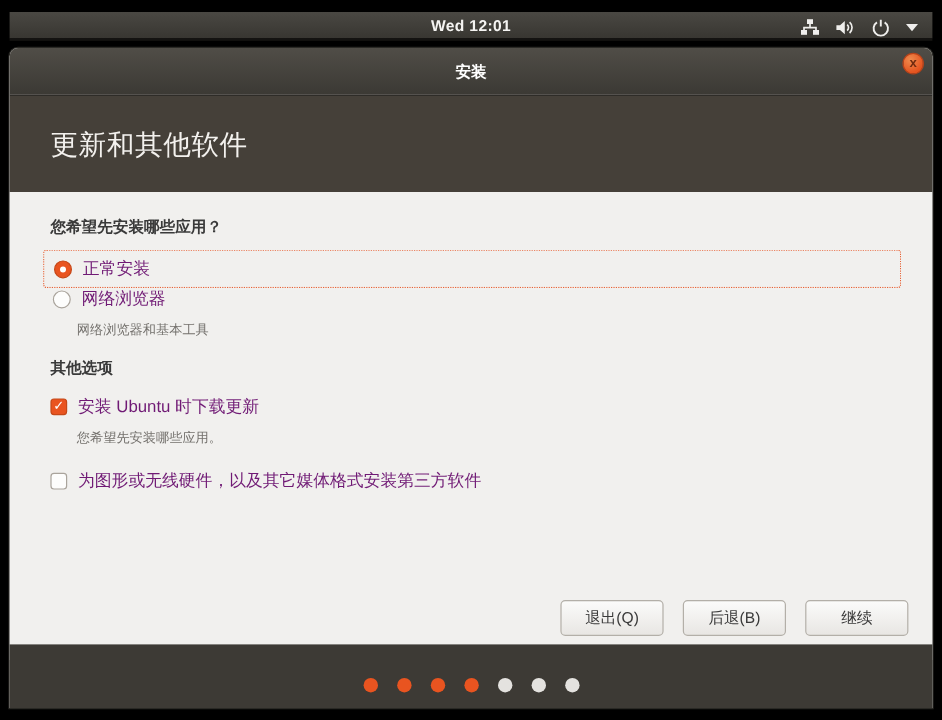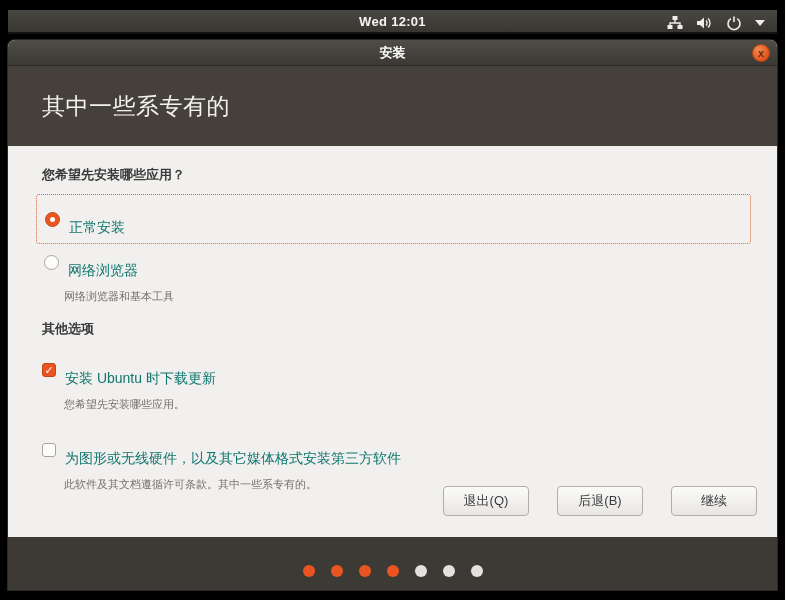--- a/index.html
+++ b/index.html
@@ -24,21 +24,21 @@
     width:0; height:0; border-left:5px solid transparent; border-right:5px solid transparent;
     border-top:6px solid #efeeec;
   }
   
   .window {
     position:absolute; left:8px; top:40px; width:769px; height:550px;
     border-radius:7px 7px 0 0; overflow:hidden; background:#f1f0ee;
     box-shadow:0 0 0 1px #2a2925;
   }
   .titlebar {
-    height:26px; background:linear-gradient(#504d47,#3b3934);
+    height:40px; background:linear-gradient(#504d47,#3b3934);
     border-bottom:1px solid #2e2c28;
     display:flex; align-items:center; justify-content:center; position:relative;
   }
   .titlebar-text { color:#ffffff; font-size:13px; font-weight:bold; }
   .close-btn {
     position:absolute; right:7px; top:4px; width:18px; height:18px; border-radius:50%;
     background:radial-gradient(circle at 35% 30%, #f08b4e, #e45420 70%);
     border:1px solid #b8431a;
     color:#6e2a10; font-size:11px; font-weight:bold; line-height:16px; text-align:center;
     cursor:default;
@@ -59,33 +59,33 @@
     width:15px; height:15px; border-radius:50%; flex:0 0 auto;
   }
   .radio.selected {
     background:#e95420; border:1px solid #c64818; position:relative;
   }
   .radio.selected::after {
     content:""; position:absolute; left:4px; top:4px; width:5px; height:5px;
     border-radius:50%; background:#fff;
   }
   .radio.unselected { background:#fdfdfc; border:1px solid #aaa49c; }
-  .option-label { font-size:14px; color:#0f766e;margin-top:18px; }
+  .option-label { font-size:14px; color:#701a75; }
   .option-desc { font-size:11px; color:#74716d; margin:9px 0 11px 22px; }
   .check-row { display:flex; align-items:center; gap:9px; margin-top:4px; }
   .checkbox { width:14px; height:14px; border-radius:3px; flex:0 0 auto; }
   .checkbox.checked {
     background:#e95420; border:1px solid #c64818;
     color:#fff; font-size:11px; line-height:13px; text-align:center; font-weight:bold;
   }
   .checkbox.unchecked { background:#fdfdfc; border:1px solid #aaa49c; }
   .check-desc { font-size:11px; color:#74716d; margin:9px 0 20px 22px; }
   
   .button-row {
-    position:absolute; right:20px; bottom:20px; display:flex; gap:28px;
+    position:absolute; right:20px; bottom:20px; display:flex; gap:16px;
   }
   .btn {
     min-width:86px; height:30px; padding:0 18px;
     background:linear-gradient(#fbfbfa,#e8e6e3);
     border:1px solid #b3afa8; border-radius:4px;
     font-size:13px; color:#3a3a3a;
     font-family:"Liberation Sans","DejaVu Sans",sans-serif;
     cursor:default;
   }
   
@@ -129,21 +129,21 @@
 </div>
 
 <div class="window">
 
   <div class="titlebar">
     <span class="titlebar-text">安装</span>
     <div class="close-btn">x</div>
   </div>
 
   <div class="header">
-    <span class="page-title">其中一些系专有的</span>
+    <span class="page-title">更新和其他软件</span>
   </div>
 
   <div class="content">
 
     <div class="question">您希望先安装哪些应用？</div>
 
     <div class="focus-box">
       <div class="option-row">
         <span class="radio selected"></span>
         <span class="option-label">正常安装</span>
@@ -161,21 +161,20 @@
     <div class="check-row">
       <span class="checkbox checked">✓</span>
       <span class="option-label">安装 Ubuntu 时下载更新</span>
     </div>
     <div class="check-desc">您希望先安装哪些应用。</div>
 
     <div class="check-row">
       <span class="checkbox unchecked"></span>
       <span class="option-label">为图形或无线硬件，以及其它媒体格式安装第三方软件</span>
     </div>
-    <div class="check-desc">此软件及其文档遵循许可条款。其中一些系专有的。</div>
 
     <div class="button-row">
       <button class="btn">退出(Q)</button>
       <button class="btn">后退(B)</button>
       <button class="btn">继续</button>
     </div>
 
   </div>
 </div>
 

